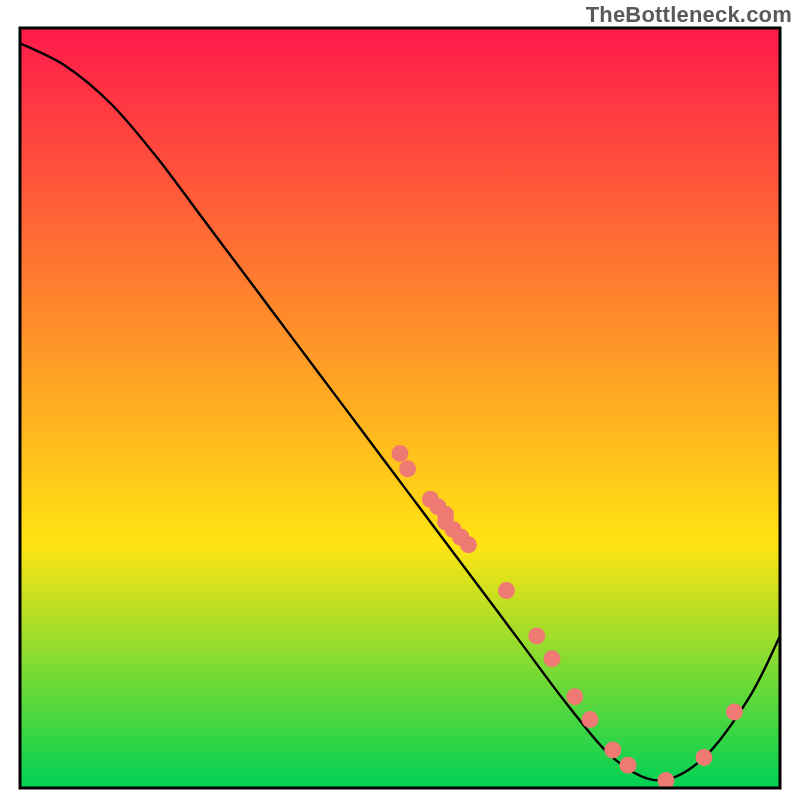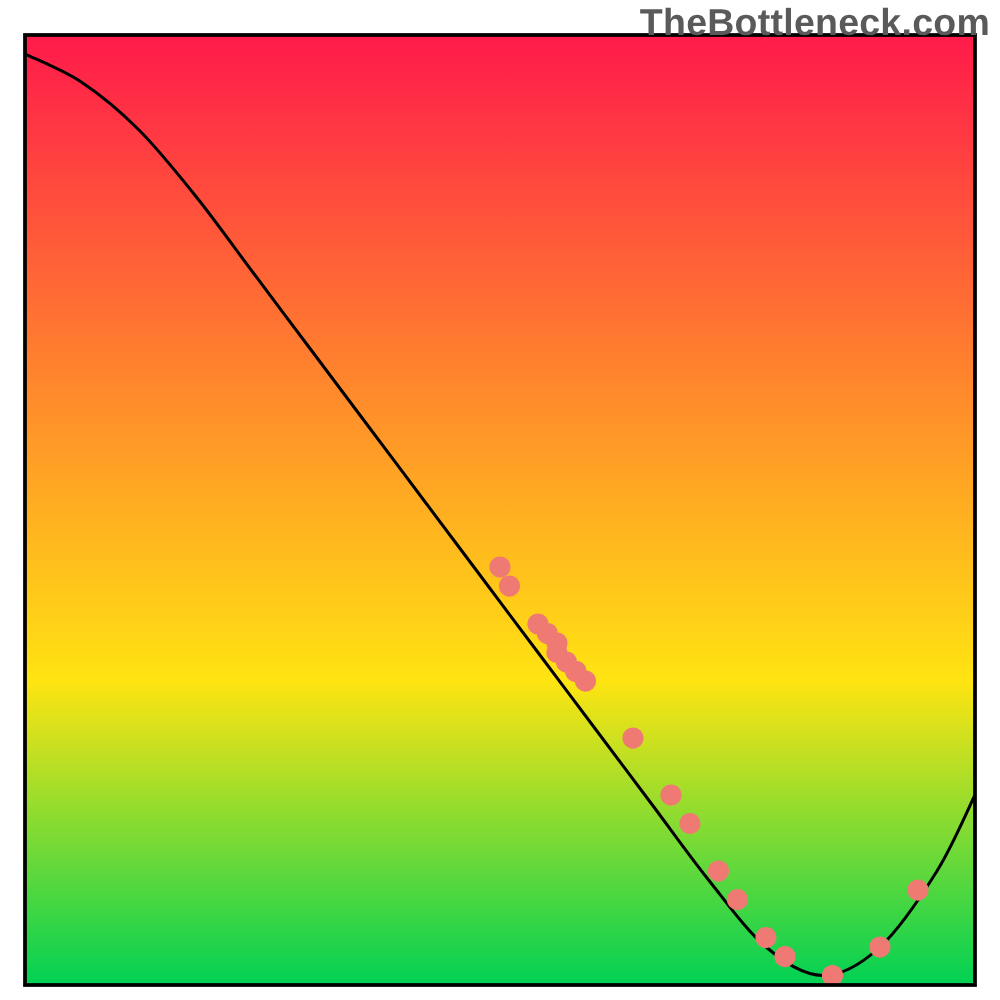--- a/index.html
+++ b/index.html
@@ -13,21 +13,21 @@
   }
   .wrapper {
     position: relative;
     width: 800px;
     height: 800px;
   }
   .watermark {
     position: absolute;
     top: 2px;
     right: 8px;
-    font-size: 30px;
+    font-size: 22px;
     font-weight: 600;
     color: #5a5a5a;
     letter-spacing: 0.2px;
   }
   svg {
     display: block;
   }
 </style>
 </head>
 <body>

